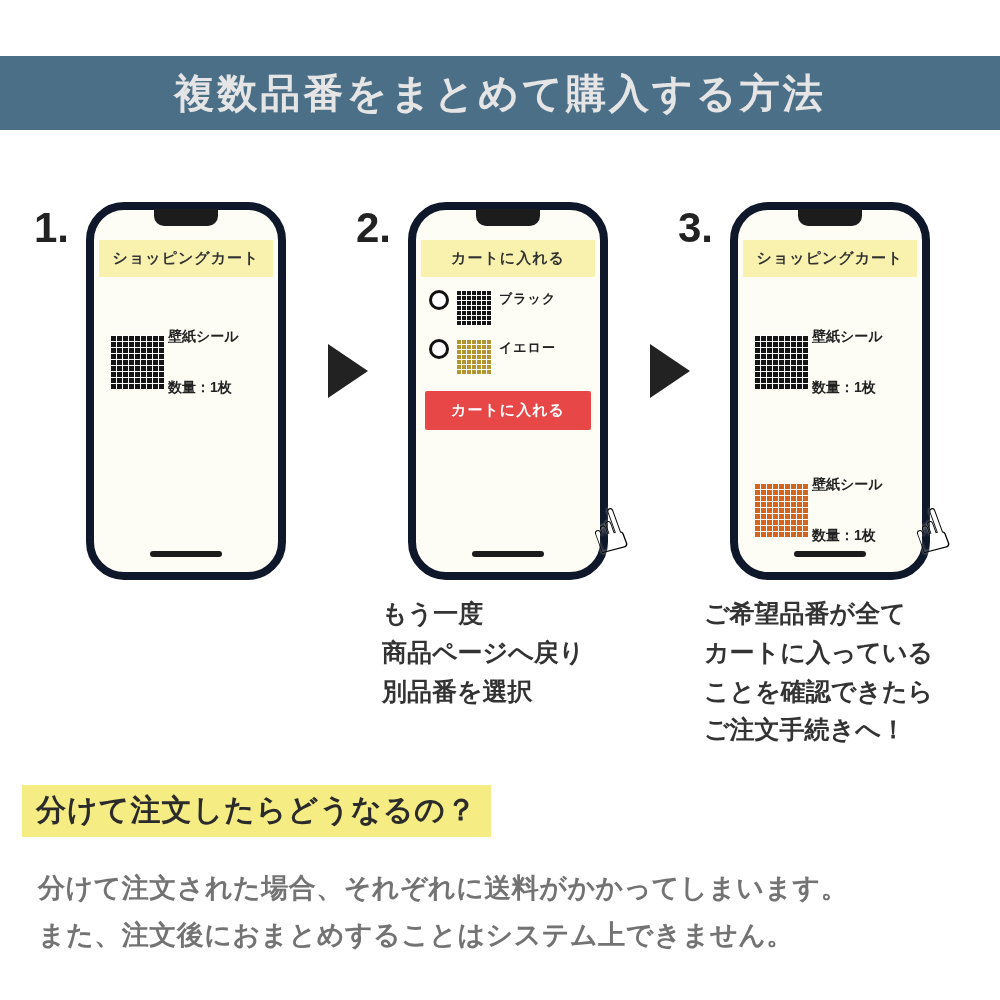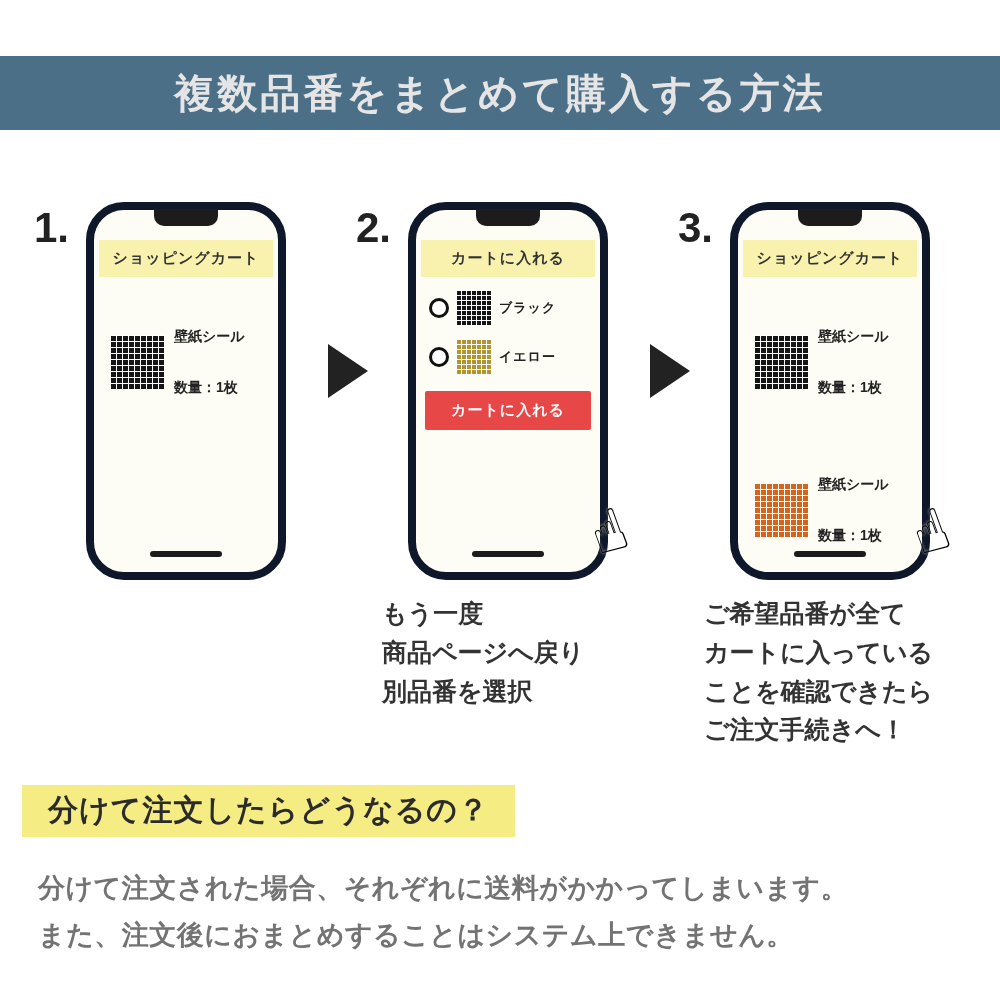--- a/index.html
+++ b/index.html
@@ -28,32 +28,32 @@
            border:8px solid #0f172a; border-radius:38px; background:#fdfdf6; }
   .notch { position:absolute; top:-1px; left:50%; transform:translateX(-50%);
            width:64px; height:17px; background:#1c1c1c; border-radius:0 0 10px 10px; }
   .home-bar { position:absolute; bottom:15px; left:50%; transform:translateX(-50%);
               width:72px; height:6px; background:#1c1c1c; border-radius:3px; }
 
   .screen-banner { margin:30px 5px 0; height:37px; background:#f9f2ae;
                    font-size:15px; font-weight:bold; color:#333;
                    display:flex; align-items:center; justify-content:center; letter-spacing:1px; }
 
-  .cart-item { display:flex; align-items:center; gap:10px; margin:22px 10px 0 16px; }
+  .cart-item { display:flex; align-items:center; gap:4px; margin:22px 10px 0 16px; }
   .item-text { font-size:14px; font-weight:bold; color:#222; line-height:1.8; white-space:pre-line; }
 
   .swatch { width:54px; height:54px; flex-shrink:0;
             background-image:linear-gradient(#fff 1px, transparent 1px),
                              linear-gradient(90deg,#fff 1px, transparent 1px);
             background-size:6px 6px; }
   .swatch-black  { background-color:#151515; }
   .swatch-yellow { background-color:#b2952f; }
   .swatch-orange { background-color:#d4651f; }
 
-  .option-row { display:flex; align-items:center; gap:7px; margin:13px 8px 0 13px; }
+  .option-row { display:flex; gap:7px; margin:13px 8px 0 13px; }
   .radio { width:20px; height:20px; border:3px solid #111; border-radius:50%;
            flex-shrink:0; display:flex; align-items:center; justify-content:center; background:#fff; }
   .radio.selected { border-color:#d32f2f; }
   .radio.selected .dot { width:9px; height:9px; border-radius:50%; background:#d32f2f; }
   .opt-swatch { width:36px; height:36px; flex-shrink:0; background-size:5px 5px;
                 background-image:linear-gradient(#fff 1px, transparent 1px),
                                  linear-gradient(90deg,#fff 1px, transparent 1px); }
   .opt-label { font-size:13px; font-weight:bold; color:#222; letter-spacing:1px; }
 
   .phone-button { margin:16px 9px 0; height:39px; border-radius:2px;
@@ -65,21 +65,21 @@
   .hand { position:absolute; right:-26px; bottom:6px; font-size:58px; color:#000;
           font-family:"DejaVu Sans",sans-serif;
           transform:rotate(-20deg); text-shadow:0 0 3px #fff; z-index:5; }
 
   
   .caption { margin:14px 0 0 26px; font-size:25px; font-weight:600; color:#333;
              line-height:1.55; white-space:pre-line; }
 
   
   .footer { margin:36px 0 0 22px; }
-  .footer-heading { display:inline-block; background:#f5ec84; padding:5px 26px 6px;
+  .footer-heading { display:inline-block; background:#f5ec84; padding:5px 14px 6px;
                     font-size:30px; font-weight:bold; color:#2b2b2b; letter-spacing:1px; }
   .footer-body { margin:28px 0 0 16px; font-size:27px; font-weight:600; color:#737373;
                  line-height:1.75; white-space:pre-line; letter-spacing:0.5px; }
 </style>
 </head>
 <body>
 
 <header class="banner">
   <h1>複数品番をまとめて購入する方法</h1>
 </header>

